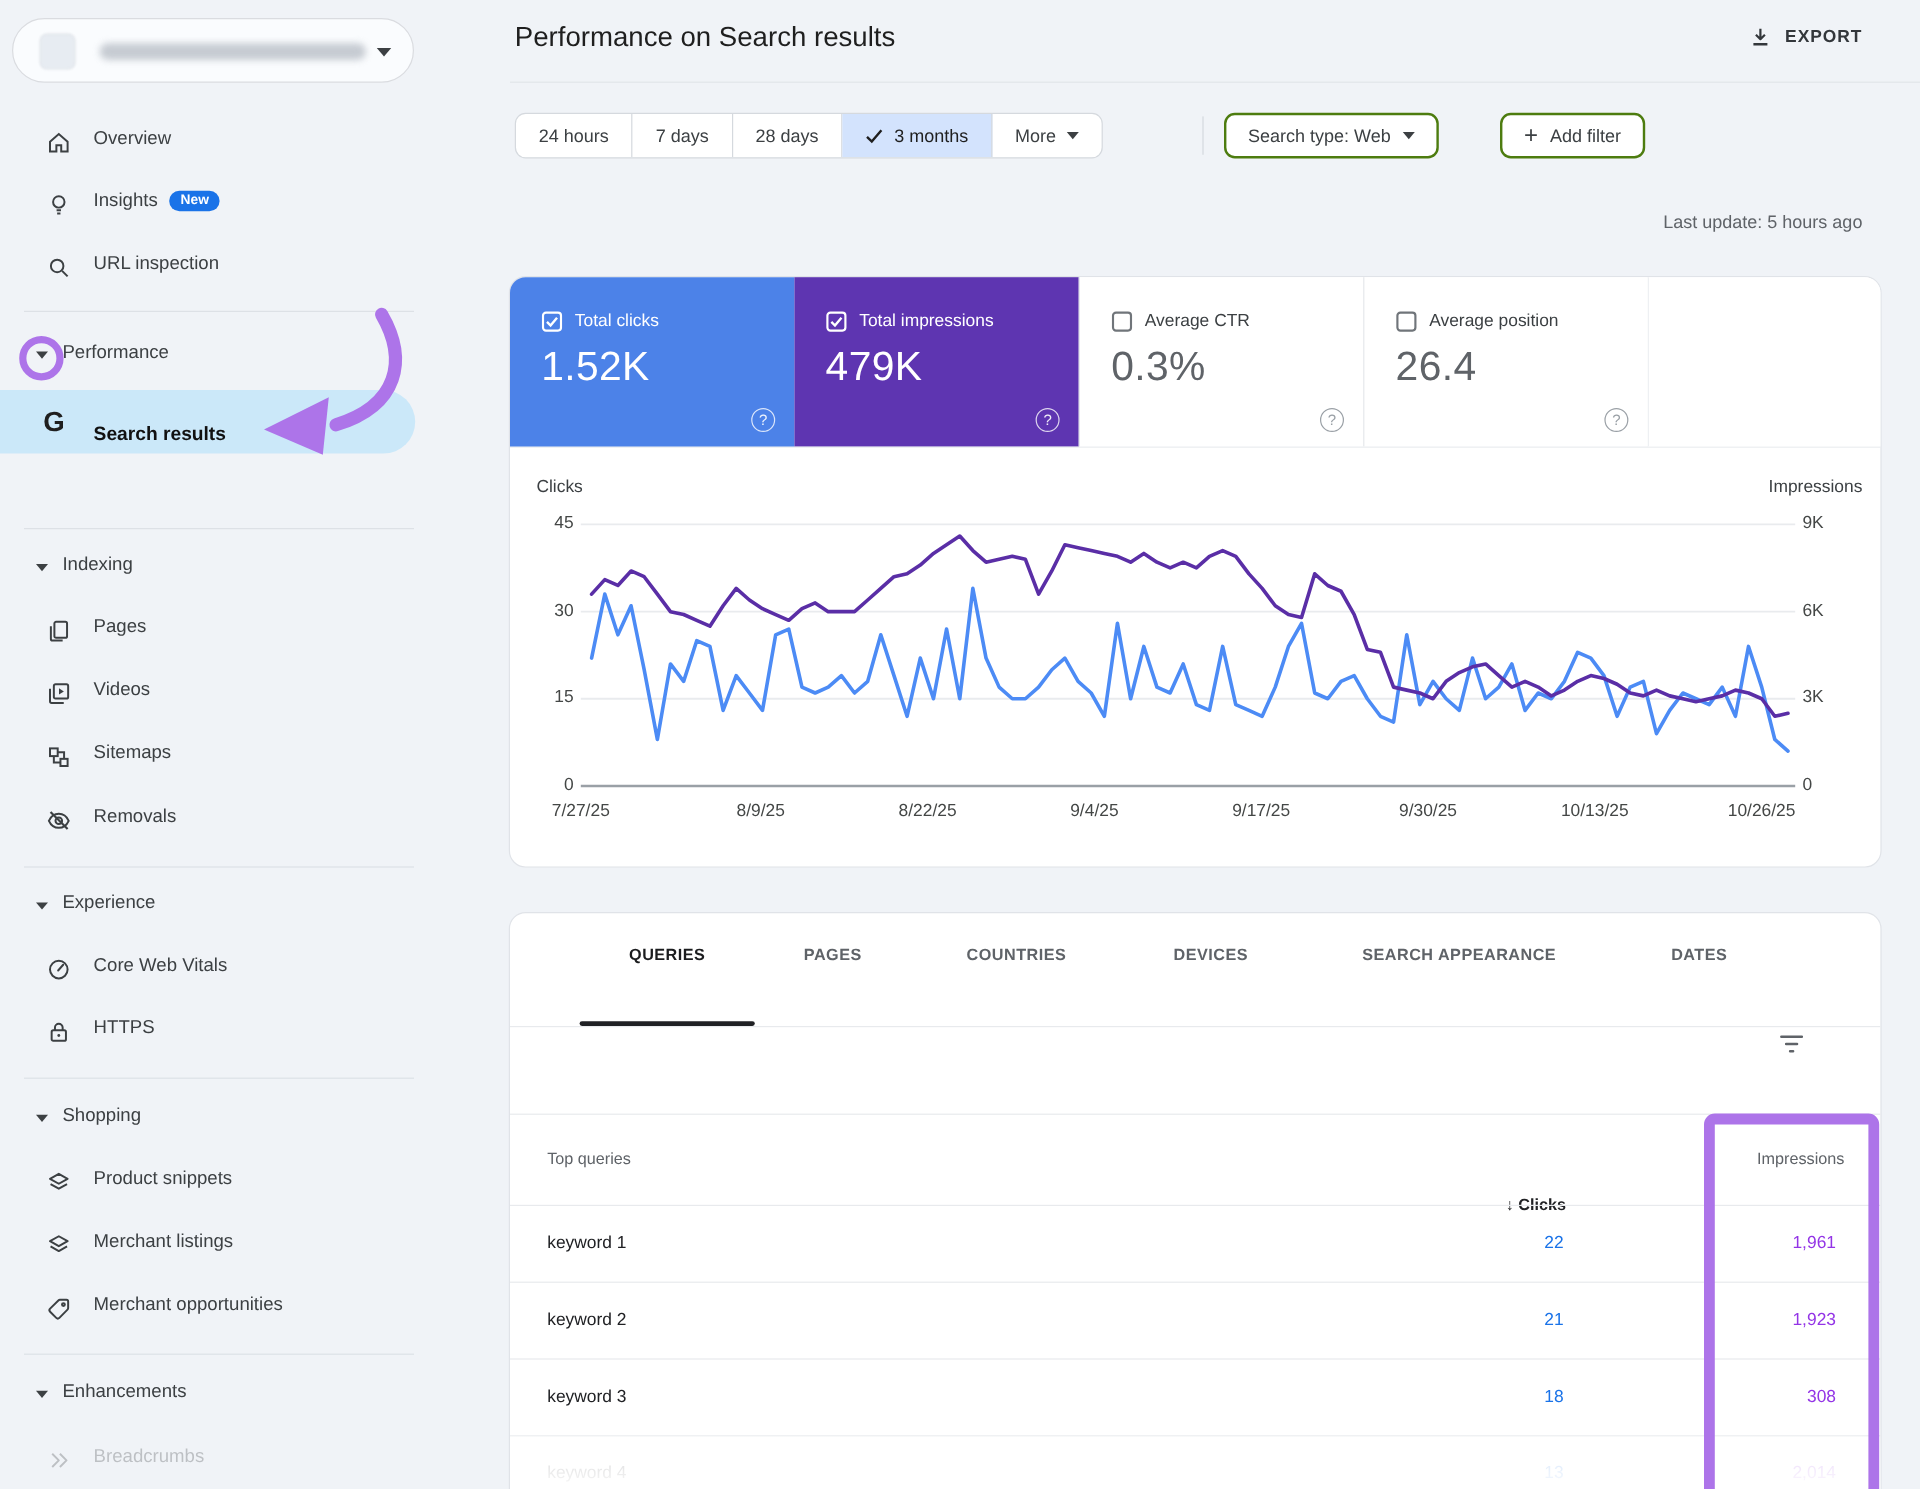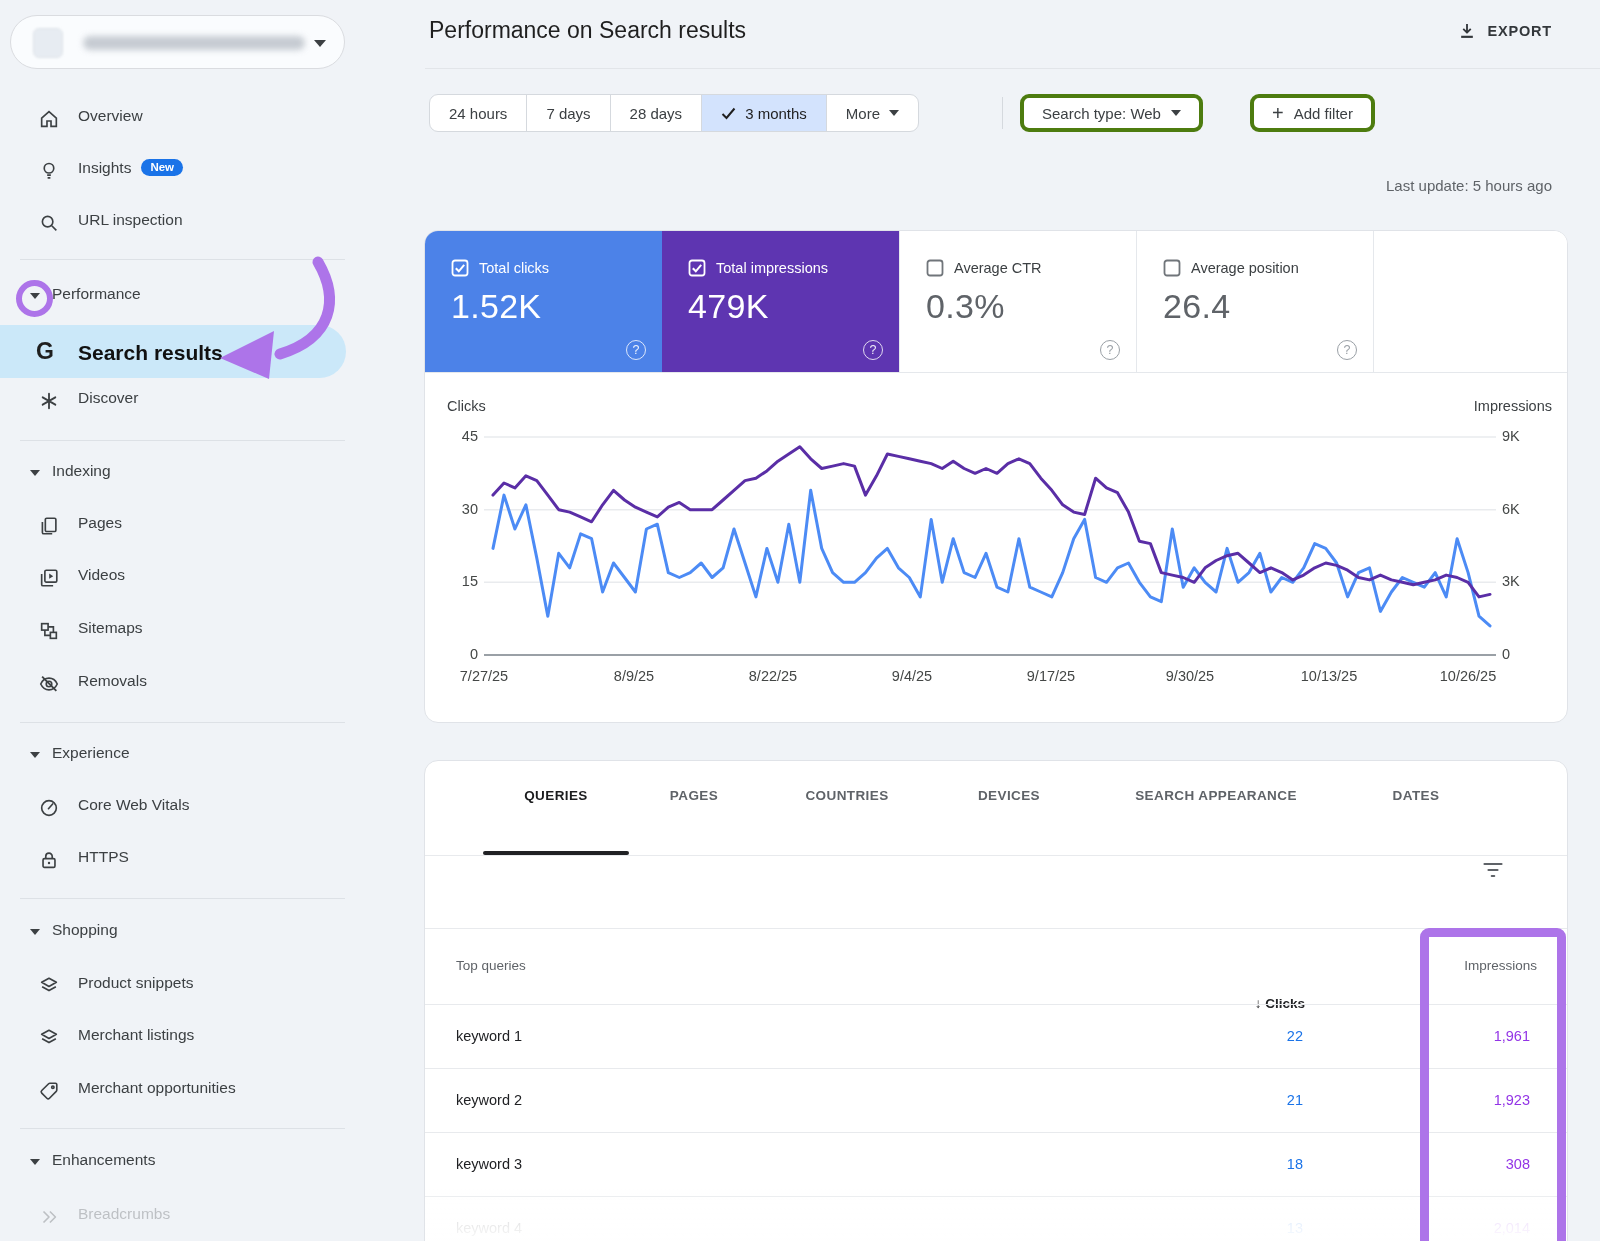--- a/index.html
+++ b/index.html
@@ -24,21 +24,21 @@
   .section-head .nav-label { left:52px; color:#3c4043; }
   .sec-caret { position:absolute; left:30px; top:17px; width:0; height:0;
                border-left:5.5px solid transparent; border-right:5.5px solid transparent;
                border-top:6.5px solid #3c4043; }
   .badge-new { display:inline-block; margin-left:10px; padding:2px 9px 3px; background:var(--badge-blue);
                color:#fff; font-size:11.5px; font-weight:bold; border-radius:10px; position:relative; top:-2px; }
   .active-pill { position:absolute; left:0; top:325px; width:346px; height:53px;
                  background:var(--active-item-bg); border-radius:0 27px 27px 0; }
   .g-icon { position:absolute; left:36px; top:338px; width:26px; height:26px; font-size:23px; font-weight:bold;
             color:#1f1f1f; line-height:26px; }
-  .active-label { position:absolute; left:78px; top:341px; font-size:21px; font-weight:bold; color:#111; }
+  .active-label { position:absolute; left:78px; top:354px; font-size:16px; font-weight:bold; color:#111; }
   .sb-divider { position:absolute; left:20px; width:325px; height:1px; background:#dde1e6; }
   .faded { opacity:.28; }
 
   
   .ann-ring { position:absolute; left:16px; top:280px; width:37px; height:37px; border-radius:50%;
               border:6px solid var(--annotation-purple); z-index:8; }
   .ann-arrow { position:absolute; left:180px; top:220px; width:190px; height:175px; z-index:8; }
   .ann-rect { position:absolute; left:1420px; top:928px; width:146px; height:330px; border-radius:9px;
               border:9px solid var(--annotation-purple); z-index:7; }
 
@@ -50,21 +50,21 @@
   .hdr-divider { position:absolute; left:425px; top:68px; width:1175px; height:1px; background:#e2e5e9; }
 
   .chip-group { position:absolute; left:429px; top:94px; height:38px; display:flex;
                 border:1px solid #d5d9de; border-radius:9px; background:#fff; overflow:hidden; }
   .chip { display:flex; align-items:center; justify-content:center; gap:9px; padding:0 19px;
           font-size:15px; color:#3c4043; border-right:1px solid #d5d9de; cursor:pointer; white-space:nowrap; }
   .chip:last-child { border-right:none; }
   .chip.active { background:var(--chip-active-bg); color:#174ea6; color:#1f1f1f; }
   .chip .caret-down { border-top-width:6px; border-left-width:5px; border-right-width:5px; }
   .ctl-vsep { position:absolute; left:1002px; top:97px; width:1px; height:32px; background:#d5d9de; }
-  .ctl-btn { position:absolute; top:94px; height:38px; background:#fff; border:4px solid #4d7c0f; border-radius:9px;
+  .ctl-btn { position:absolute; top:94px; height:38px; background:#fff; border:2px solid #4d7c0f; border-radius:9px;
              display:flex; align-items:center; gap:10px; padding:0 18px; font-size:15px; color:#3c4043; cursor:pointer; white-space:nowrap; }
   .plus { font-size:20px; font-weight:400; color:#3c4043; line-height:1; }
   .last-update { position:absolute; right:48px; top:177px; font-size:15px; color:#5f6368; }
 
   
   .chart-card { position:absolute; left:424px; top:230px; width:1144px; height:493px; background:#fff;
                 border:1px solid #e0e3e8; border-radius:14px; }
   .tiles { position:absolute; left:0; top:0; width:1142px; height:142px; display:flex; border-bottom:1px solid #e5e8ec; }
   .tile { position:relative; width:237px; height:141px; padding:28px 0 0 26px; cursor:pointer; }
   .tile.blue { background:var(--clicks-blue); border-radius:13px 0 0 0; color:#fff; }
@@ -148,28 +148,20 @@
 
   <div class="nav-item section-head" style="top:276px">
     <span class="sec-caret"></span>
     <span class="nav-label">Performance</span>
   </div>
 
   <div class="active-pill"></div>
   <div class="g-icon">G</div>
   <div class="active-label">Search results</div>
 
-  <div class="nav-item" style="top:380px">
-    <span class="nav-icon">
-      <svg viewBox="0 0 24 24" fill="none" stroke="#3c4043" stroke-width="2" stroke-linecap="round">
-          <path d="M12 4 V20 M5.1 8 L18.9 16 M5.1 16 L18.9 8"></path>
-        </svg>
-    </span>
-    <span class="nav-label">Discover</span>
-  </div>
 
   <div class="sb-divider" style="top:440px"></div>
 
   <div class="nav-item section-head" style="top:453px">
     <span class="sec-caret"></span>
     <span class="nav-label">Indexing</span>
   </div>
 
   <div class="nav-item" style="top:505px">
     <span class="nav-icon">

